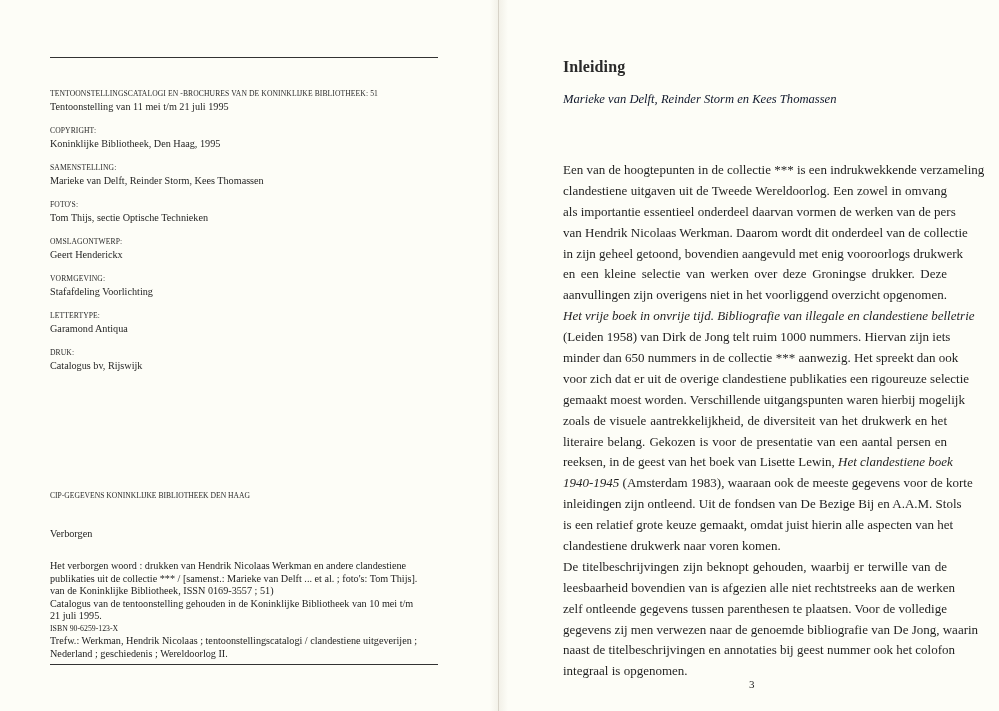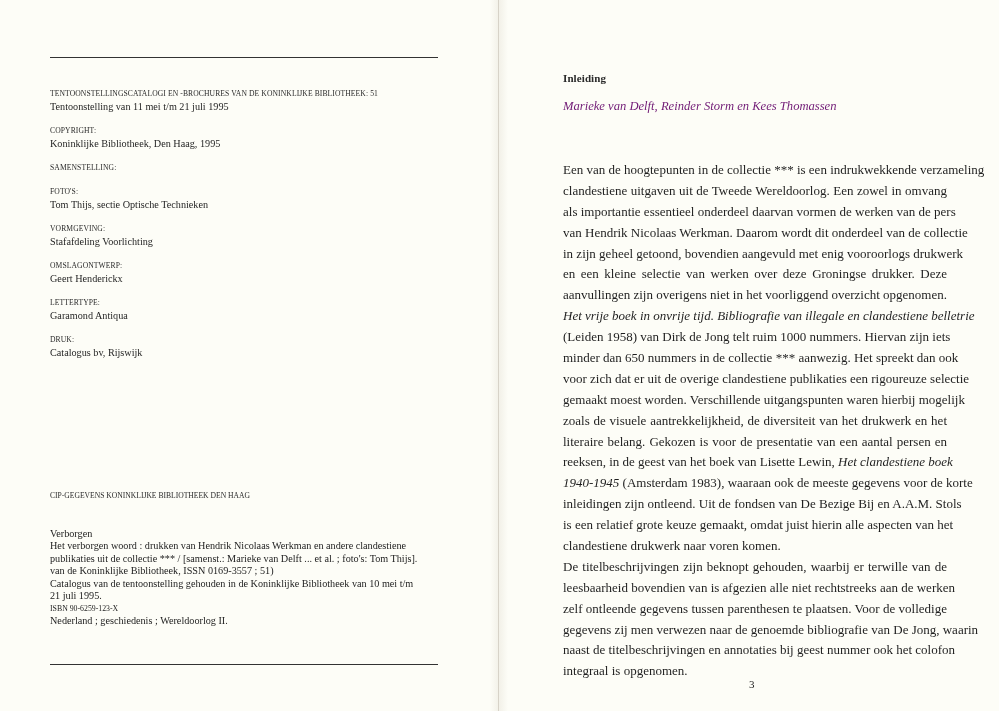--- a/index.html
+++ b/index.html
@@ -87,53 +87,53 @@
       line-height: 12px;
       text-transform: uppercase;
       color: #2a2a2a;
     }
     .cip .cip-title {
       margin-top: 25px;
       font-size: 10.2px;
       line-height: 13px;
     }
     .cip .cip-body {
-      margin-top: 0;
+      margin-top: 20px;
       font-size: 10.2px;
       line-height: 12.5px;
     }
     .cip .cip-body .ln { display: block; white-space: nowrap; }
     .cip .cip-body .small-caps { font-size: 7.8px; }
 
     
     .right-page {
       position: absolute;
       left: 563px;
       top: 0;
       width: 384px;
       height: 711px;
     }
     .title {
       position: absolute;
       left: 0;
-      top: 72px;
-      font-family: "Liberation Serif", "DejaVu Serif", serif;
-      font-size: 11px;
+      top: 58px;
+      font-family: "Liberation Serif", "DejaVu Serif", serif;
+      font-size: 16px;
       font-weight: bold;
       color: #2a2a2a;
       letter-spacing: 0.1px;
     }
     .authors {
       position: absolute;
       left: 0;
-      top: 99px;
+      top: 92px;
       font-family: "Liberation Serif", "DejaVu Serif", serif;
       font-style: italic;
       font-size: 12.6px;
-      color: #701a75;
+      color: #0f172a;
       white-space: nowrap;
     }
     .body-text {
       position: absolute;
       left: 0;
       top: 160px;
       width: 384px;
       font-family: "Liberation Serif", "DejaVu Serif", serif;
       font-size: 13px;
       line-height: 20.9px;
@@ -171,32 +171,33 @@
       <div class="entry">
         <div class="label">Tentoonstellingscatalogi en -brochures van de Koninklijke Bibliotheek: 51</div>
         <div class="value">Tentoonstelling van 11 mei t/m 21 juli 1995</div>
       </div>
       <div class="entry">
         <div class="label">Copyright:</div>
         <div class="value">Koninklijke Bibliotheek, Den Haag, 1995</div>
       </div>
       <div class="entry">
         <div class="label">Samenstelling:</div>
+        <div class="value">Marieke van Delft, Reinder Storm, Kees Thomassen</div>
       </div>
       <div class="entry">
         <div class="label">Foto's:</div>
         <div class="value">Tom Thijs, sectie Optische Technieken</div>
       </div>
       <div class="entry">
+        <div class="label">Omslagontwerp:</div>
+        <div class="value">Geert Henderickx</div>
+      </div>
+      <div class="entry">
         <div class="label">Vormgeving:</div>
         <div class="value">Stafafdeling Voorlichting</div>
-      </div>
-      <div class="entry">
-        <div class="label">Omslagontwerp:</div>
-        <div class="value">Geert Henderickx</div>
       </div>
       <div class="entry">
         <div class="label">Lettertype:</div>
         <div class="value">Garamond Antiqua</div>
       </div>
       <div class="entry">
         <div class="label">Druk:</div>
         <div class="value">Catalogus bv, Rijswijk</div>
       </div>
     </div>
@@ -204,20 +205,21 @@
     <div class="cip">
       <div class="cip-heading">CIP-gegevens Koninklijke Bibliotheek Den Haag</div>
       <div class="cip-title">Verborgen</div>
       <div class="cip-body">
         <span class="ln">Het verborgen woord : drukken van Hendrik Nicolaas Werkman en andere clandestiene</span>
         <span class="ln">publikaties uit de collectie *** / [samenst.: Marieke van Delft ... et al. ; foto's: Tom Thijs].</span>
         <span class="ln">van de Koninklijke Bibliotheek, ISSN 0169-3557 ; 51)</span>
         <span class="ln">Catalogus van de tentoonstelling gehouden in de Koninklijke Bibliotheek van 10 mei t/m</span>
         <span class="ln">21 juli 1995.</span>
         <span class="ln small-caps">ISBN 90-6259-123-X</span>
+        <span class="ln">Trefw.: Werkman, Hendrik Nicolaas ; tentoonstellingscatalogi / clandestiene uitgeverijen ;</span>
         <span class="ln">Nederland ; geschiedenis ; Wereldoorlog II.</span>
       </div>
     </div>
 
     <div class="rule bottom"></div>
   </div>
 
   <div class="right-page">
     <div class="title">Inleiding</div>
     <div class="authors">Marieke van Delft, Reinder Storm en Kees Thomassen</div>

